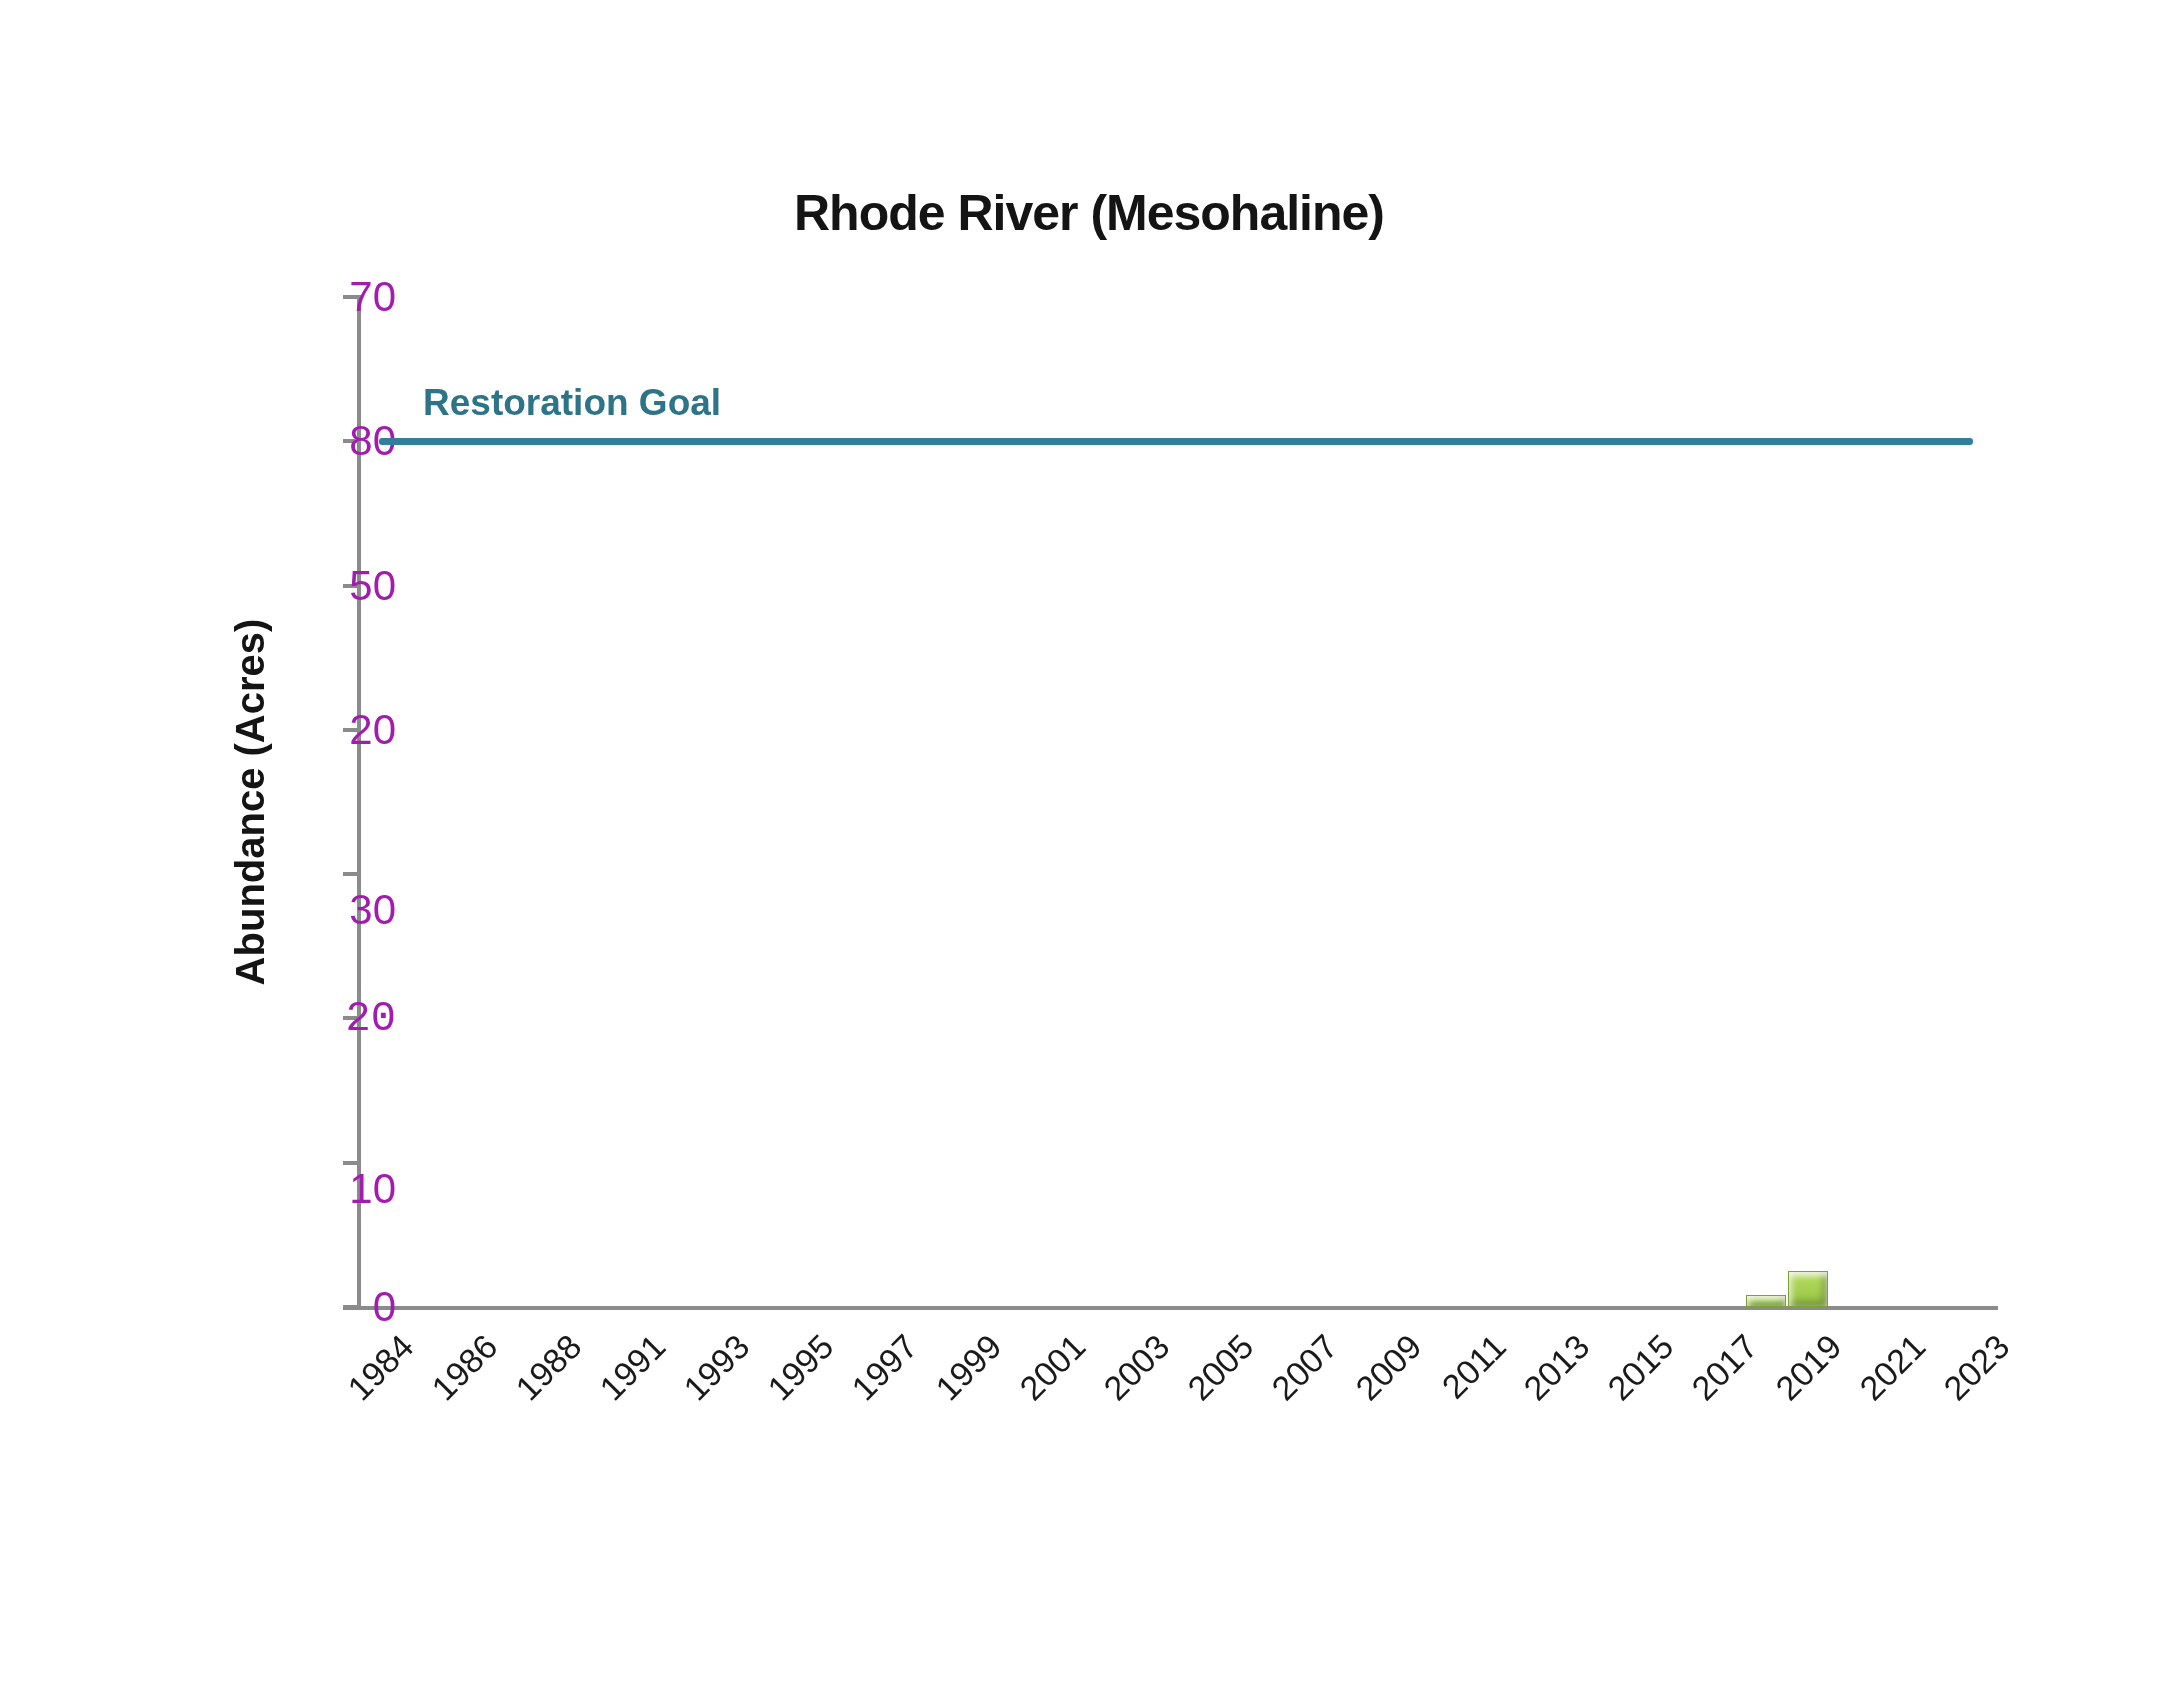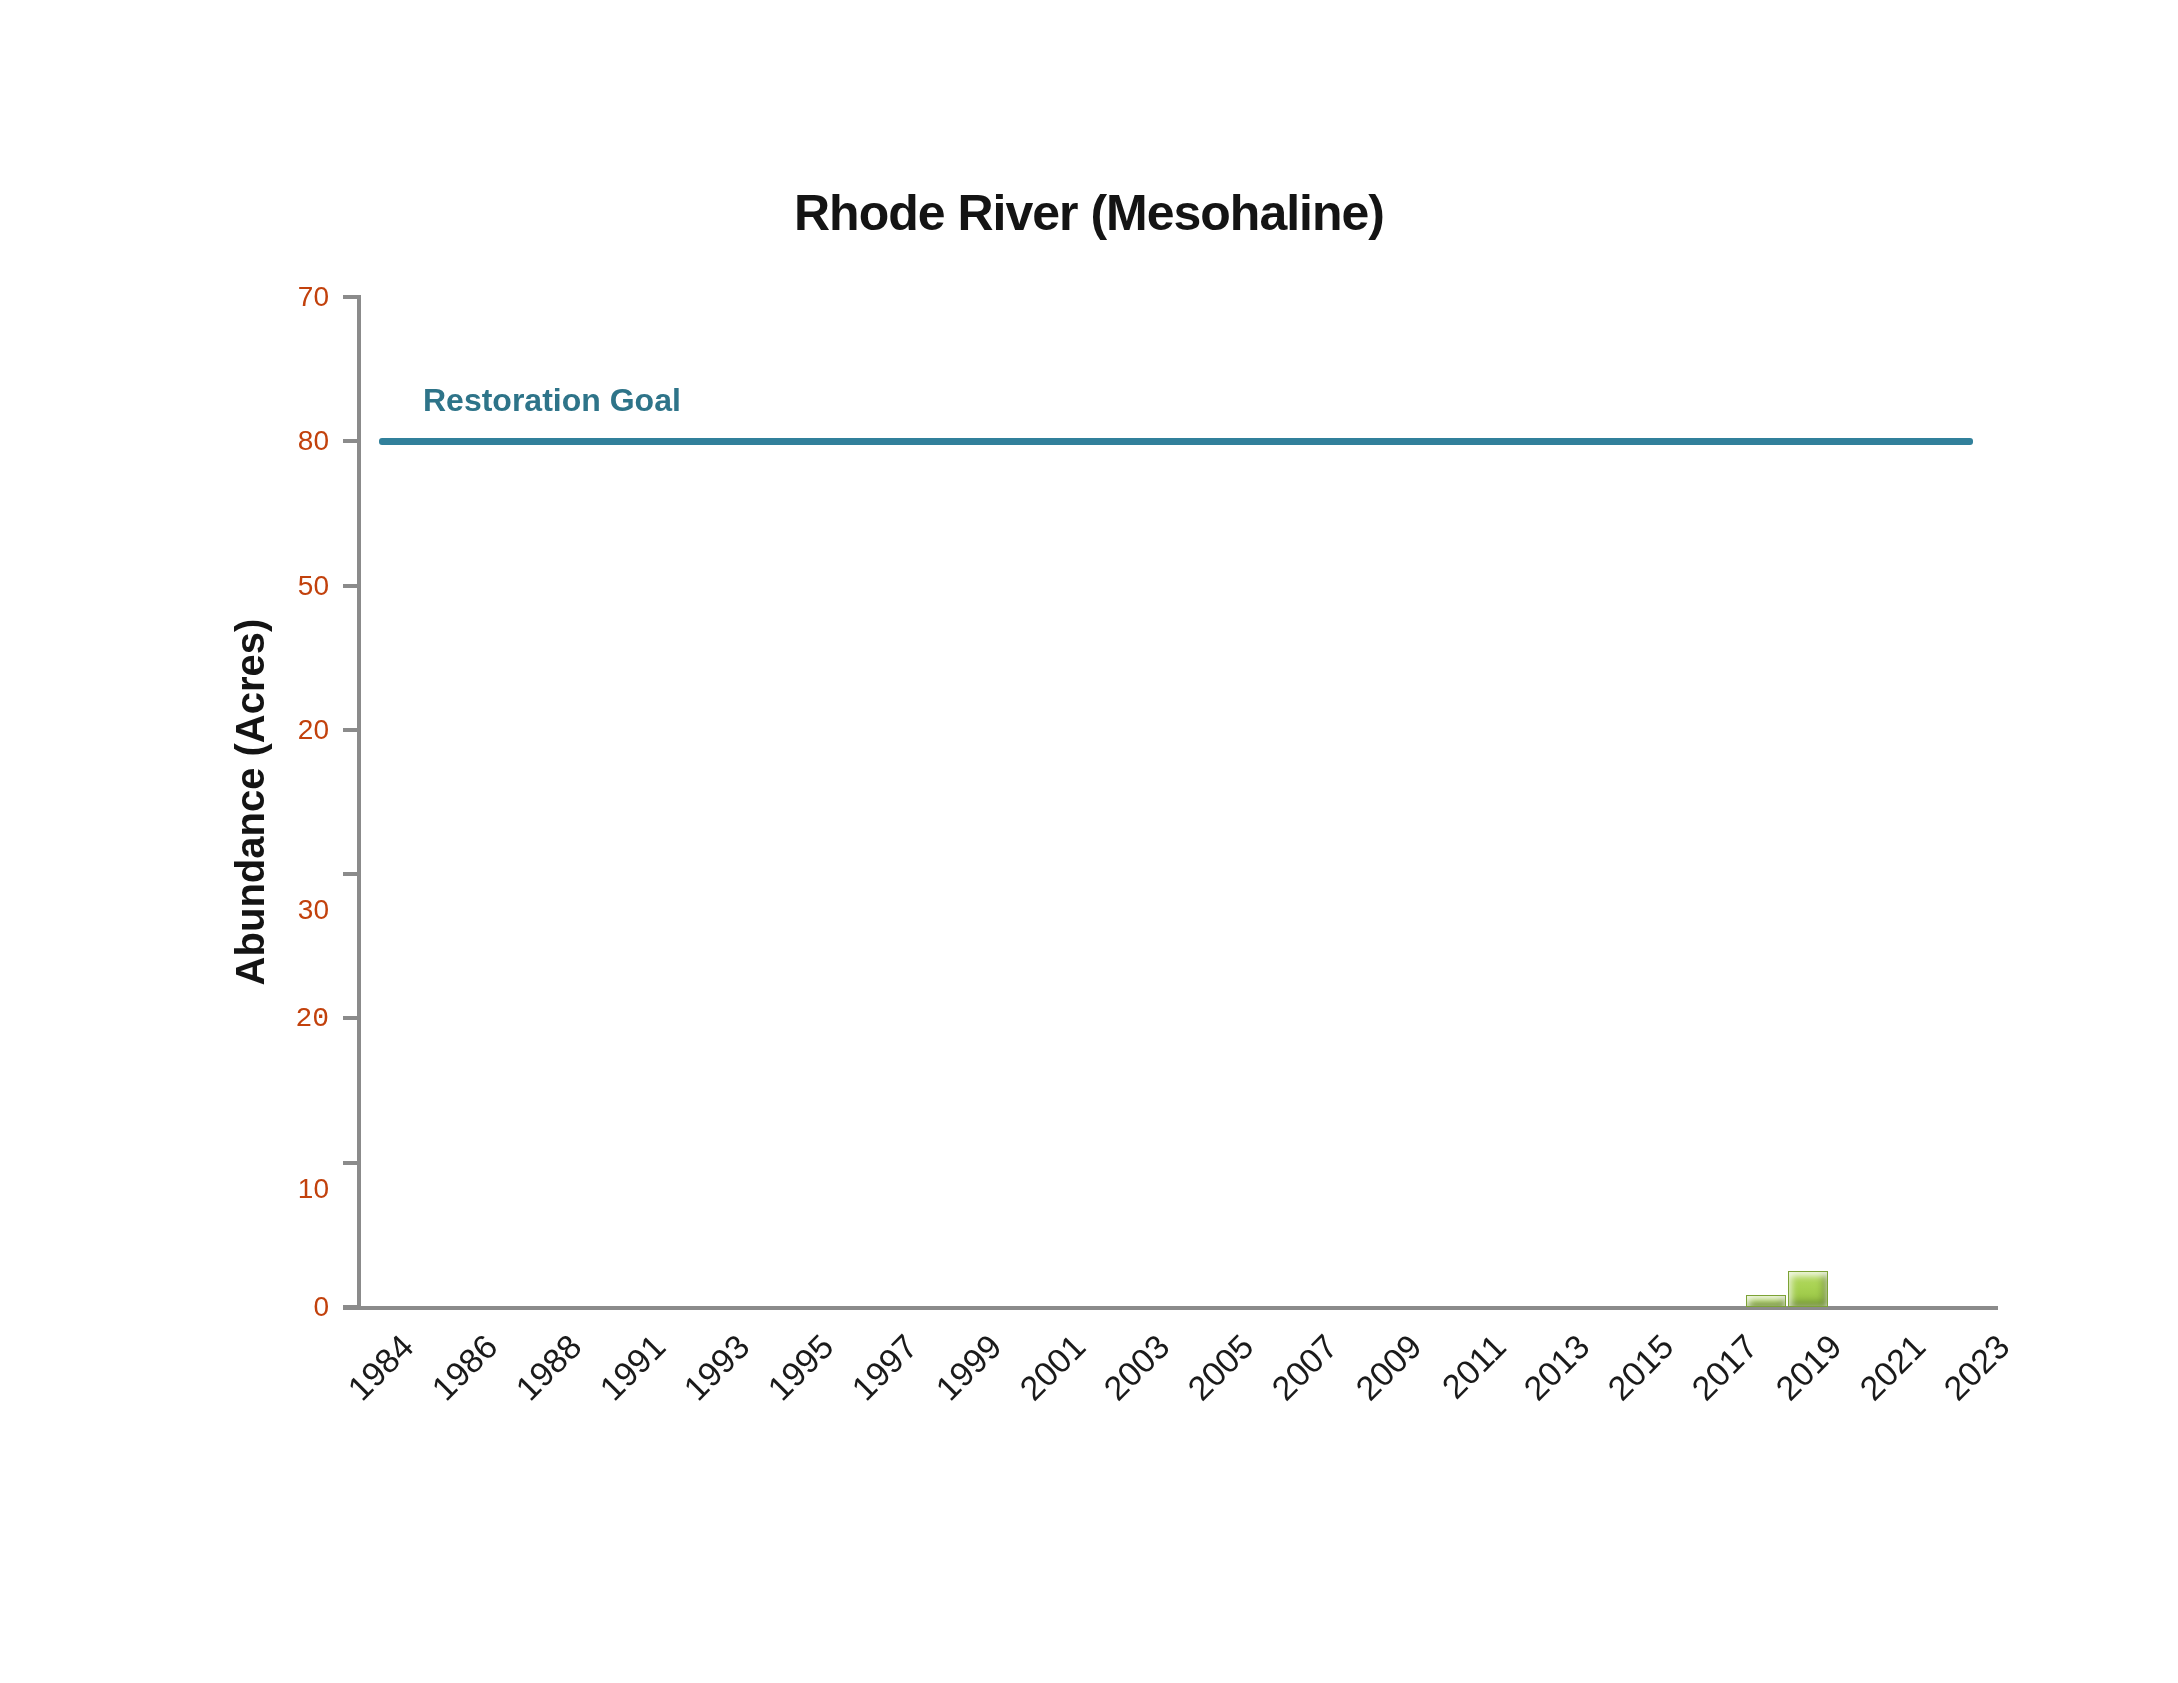--- a/index.html
+++ b/index.html
@@ -51,25 +51,25 @@
   }
   .ytick {
     position: absolute;
     left: 343px;
     width: 16px;
     height: 4px;
     background: #8b8b8b;
   }
   .ytick-label {
     position: absolute;
-    right: 1849px; 
+    right: 1782px; 
     height: 40px;
     line-height: 40px;
-    font-size: 28px;
-    color: #c2410c;
+    font-size: 42px;
+    color: #a21caf;
     white-space: nowrap;
   }
   .xtick-label {
     position: absolute;
     transform-origin: 100% 0;
     transform: rotate(-45deg);
     white-space: nowrap;
     font-size: 34px;
     color: #1a1a1a;
   }
@@ -85,21 +85,21 @@
   }
   .goal-line {
     position: absolute;
     height: 7px;
     border-radius: 3px;
   }
   .goal-label {
     position: absolute;
     left: 423px;
     top: 382px;
-    font-size: 32px;
+    font-size: 37px;
     font-weight: bold;
     white-space: nowrap;
   }
 </style>
 </head>
 <body>
 
 <div class="page">
   <div class="chart-title">Rhode River (Mesohaline)</div>
   <div class="y-axis-title">Abundance (Acres)</div>

